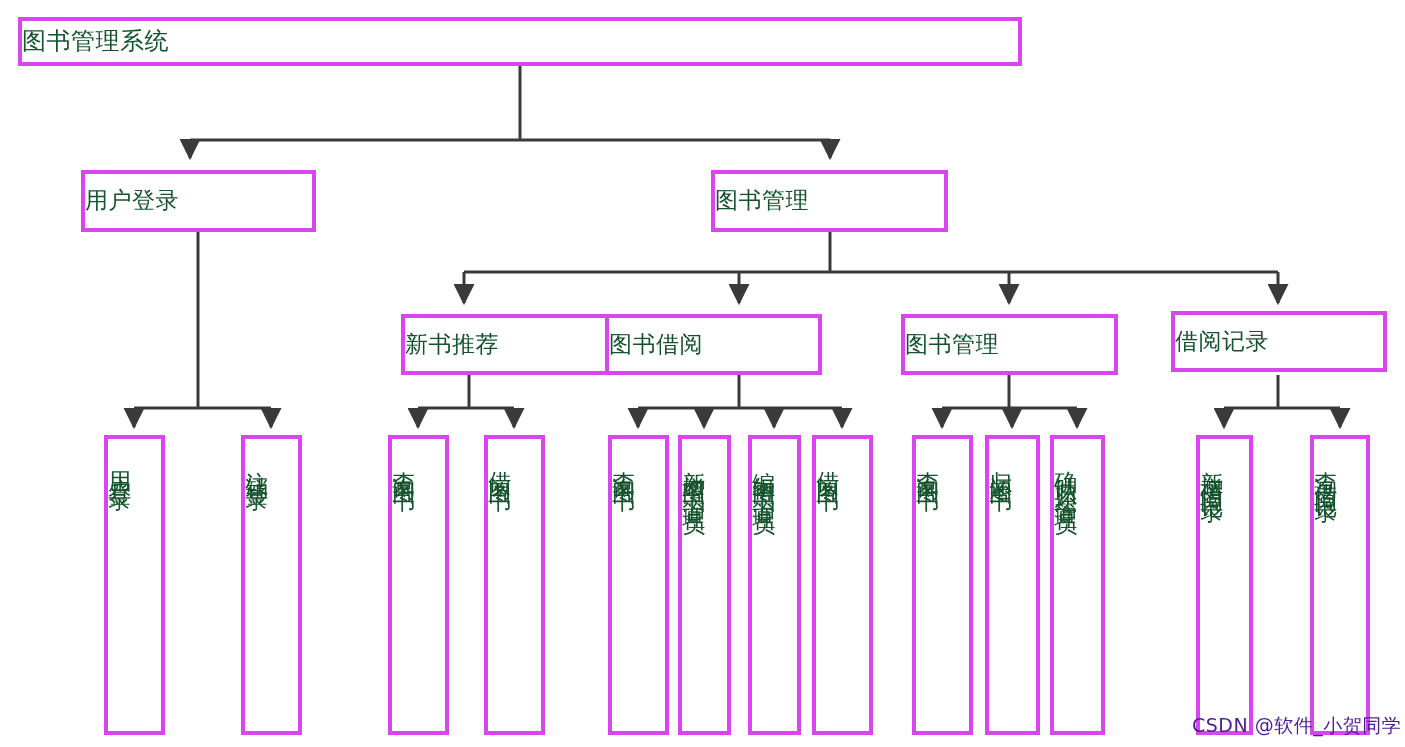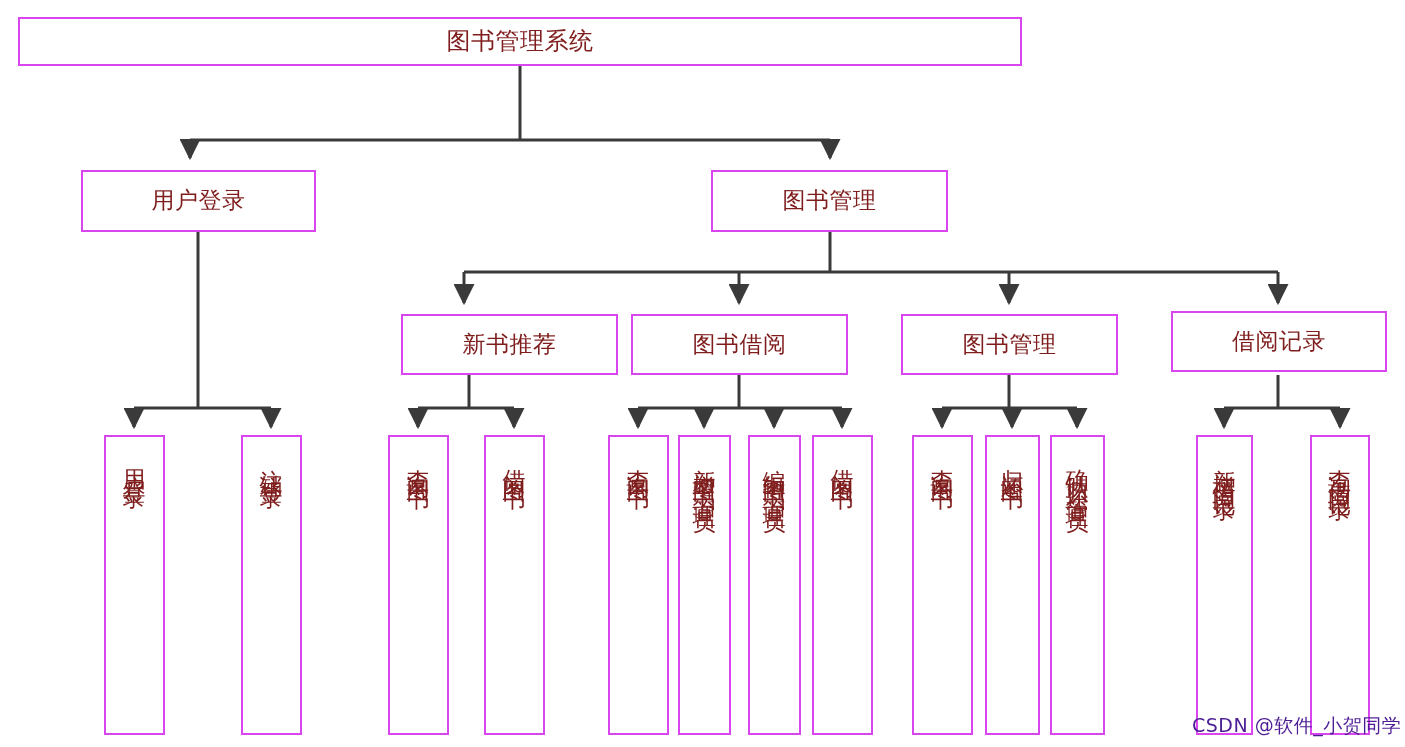--- a/index.html
+++ b/index.html
@@ -22,26 +22,26 @@
     position: absolute;
     left: 0;
     top: 0;
     width: 1405px;
     height: 747px;
     pointer-events: none;
   }
   .node {
     position: absolute;
     box-sizing: border-box;
-    border: 2px solid #d946ef;
+    border: 4px solid #d946ef;
     background: #ffffff;
     display: flex;
     align-items: center;
-    justify-content: center;
-    color: #7f1d1d;
+    justify-content: flex-start;
+    color: #14532d;
     z-index: 2;
   }
   .node .label {
     display: block;
     text-align: center;
     line-height: 1.18;
     letter-spacing: 0.5px;
   }
   
   .node.h .label {
@@ -137,21 +137,21 @@
   </div>
 
   <div class="node h" style="left:711px; top:170px; width:237px; height:62px;">
     <span class="label">图书管理</span>
   </div>
 
   <div class="node h" style="left:361px; top:314px; width:217px; height:61px;margin-left:40px;">
     <span class="label">新书推荐</span>
   </div>
 
-  <div class="node h" style="left:631px; top:314px; width:217px; height:61px;">
+  <div class="node h" style="left:605px; top:314px; width:217px; height:61px;">
     <span class="label">图书借阅</span>
   </div>
 
   <div class="node h" style="left:901px; top:314px; width:217px; height:61px;">
     <span class="label">图书管理</span>
   </div>
 
   <div class="node h" style="left:1171px; top:311px; width:216px; height:61px;">
     <span class="label">借阅记录</span>
   </div>

